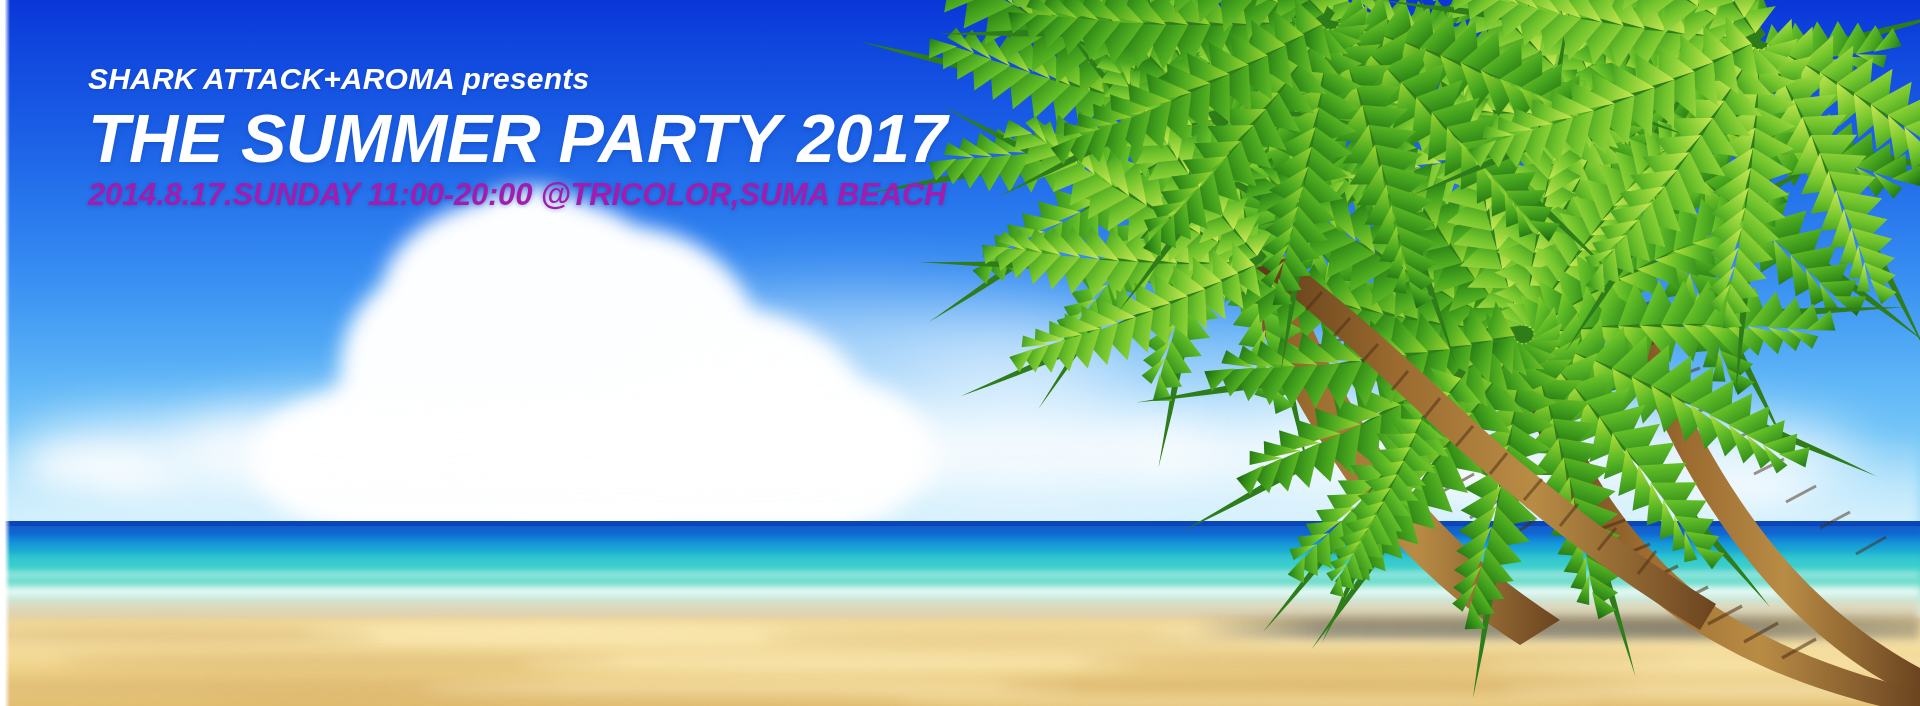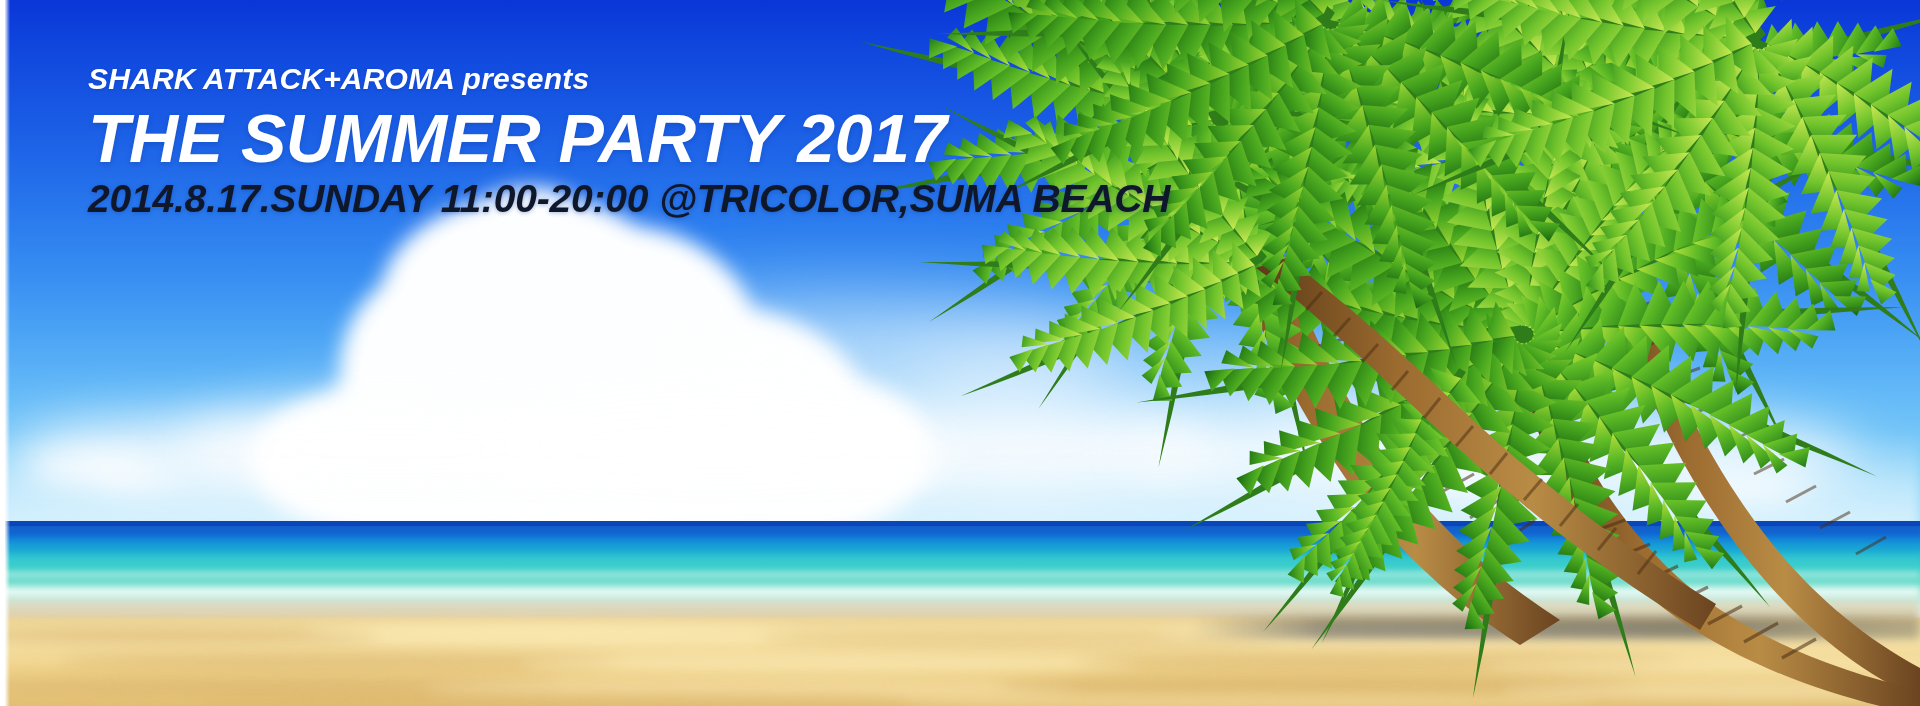--- a/index.html
+++ b/index.html
@@ -112,21 +112,21 @@
     font-size:30px;font-weight:bold;font-style:italic;color:#ffffff;
     letter-spacing:.2px;line-height:1;white-space:nowrap;
     text-shadow:0 1px 3px rgba(10,50,140,.30);
   }
   .t-main{
     font-size:68px;font-weight:bold;font-style:italic;color:#ffffff;
     letter-spacing:-.5px;line-height:1.02;white-space:nowrap;margin-top:10px;
     text-shadow:0 2px 5px rgba(10,50,140,.28);
   }
   .t-sub{
-    font-size:39px;font-weight:bold;font-style:italic;color:#0f172a;
+    font-size:31px;font-weight:bold;font-style:italic;color:#a21caf;
     letter-spacing:-.2px;line-height:1;white-space:nowrap;margin-top:6px;
     text-shadow:0 1px 4px rgba(10,50,140,.32);
   }
   
   .leftedge{
     position:absolute;left:0;top:0;width:10px;height:706px;
     background:linear-gradient(to right,#ffffff 0%,#ffffff 45%,rgba(255,255,255,0) 100%);
   }
 </style>
 </head>

